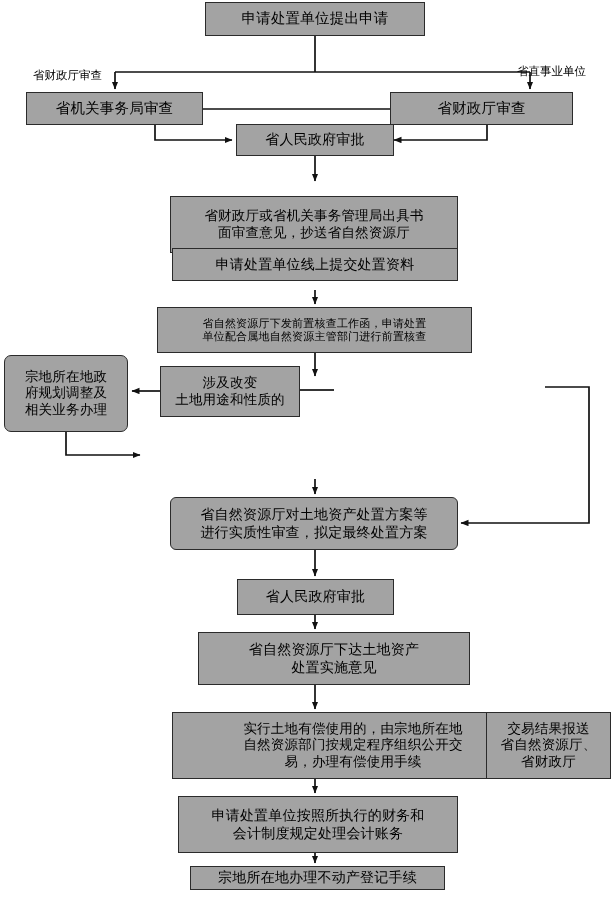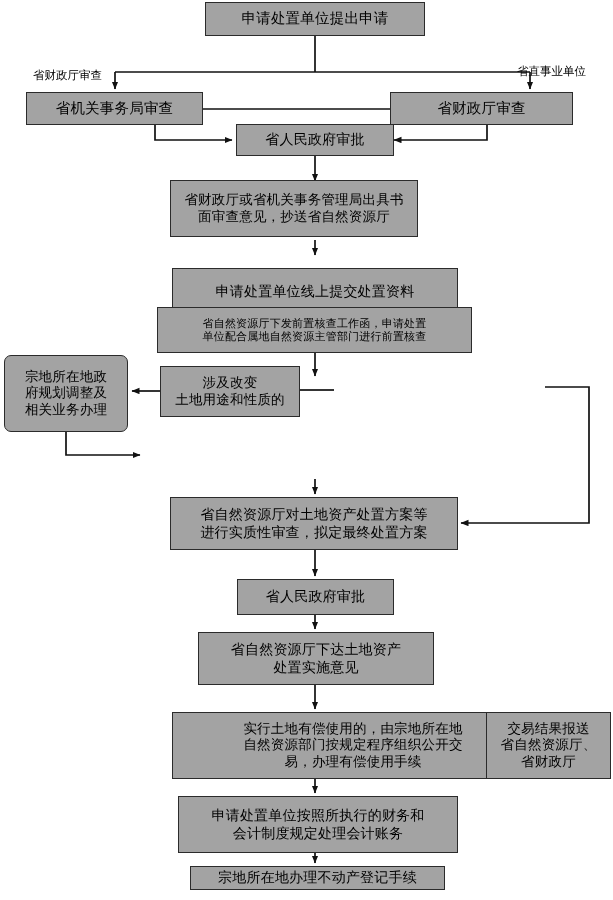--- a/index.html
+++ b/index.html
@@ -88,26 +88,26 @@
   </div>
 
   <div class="node" style="left:390px;top:92px;width:183px;height:33px;font-size:14.5px;">
     <span>省财政厅审查</span>
   </div>
 
   <div class="node" style="left:236px;top:124px;width:158px;height:32px;font-size:14px;">
     <span>省人民政府审批</span>
   </div>
 
-  <div class="node" style="left:170px;top:180px;width:248px;height:57px;font-size:13.5px;">
+  <div class="node" style="left:170px;top:196px;width:288px;height:57px;font-size:13.5px;">
     <span>省财政厅或省机关事务管理局出具书
 面审查意见，抄送省自然资源厅</span>
   </div>
 
-  <div class="node" style="left:172px;top:268px;width:286px;height:48px;font-size:14px;text-align:center;">
+  <div class="node" style="left:172px;top:248px;width:286px;height:33px;font-size:14px;text-align:center;">
     <span>申请处置单位线上提交处置资料</span>
   </div>
 
   <div class="node" style="left:157px;top:307px;width:315px;height:46px;font-size:11px;">
     <span>省自然资源厅下发前置核查工作函，申请处置
 单位配合属地自然资源主管部门进行前置核查</span>
   </div>
 
   <div class="node" style="left:4px;top:355px;width:124px;height:77px;font-size:13.5px;border-radius:7px;">
     <span>宗地所在地政
@@ -115,30 +115,30 @@
 相关业务办理</span>
   </div>
 
   <div class="node" style="left:160px;top:366px;width:140px;height:51px;font-size:13.5px;">
     <span>涉及改变
 土地用途和性质的</span>
   </div>
 
 
 
-  <div class="node" style="left:170px;top:497px;width:288px;height:53px;font-size:14px;">
+  <div class="node" style="left:170px;top:497px;width:288px;height:53px;font-size:14px;border-radius:6px;">
     <span>省自然资源厅对土地资产处置方案等
 进行实质性审查，拟定最终处置方案</span>
   </div>
 
   <div class="node" style="left:237px;top:579px;width:157px;height:36px;font-size:14px;">
     <span>省人民政府审批</span>
   </div>
 
-  <div class="node" style="left:198px;top:632px;width:236px;height:53px;font-size:14px;">
+  <div class="node" style="left:198px;top:632px;width:272px;height:53px;font-size:14px;">
     <span>省自然资源厅下达土地资产
 处置实施意见</span>
   </div>
 
   <div class="node" style="left:172px;top:712px;width:330px;height:67px;font-size:13.5px;padding-left:32px;">
     <span>实行土地有偿使用的，由宗地所在地
 自然资源部门按规定程序组织公开交
 易，办理有偿使用手续</span>
   </div>
 

